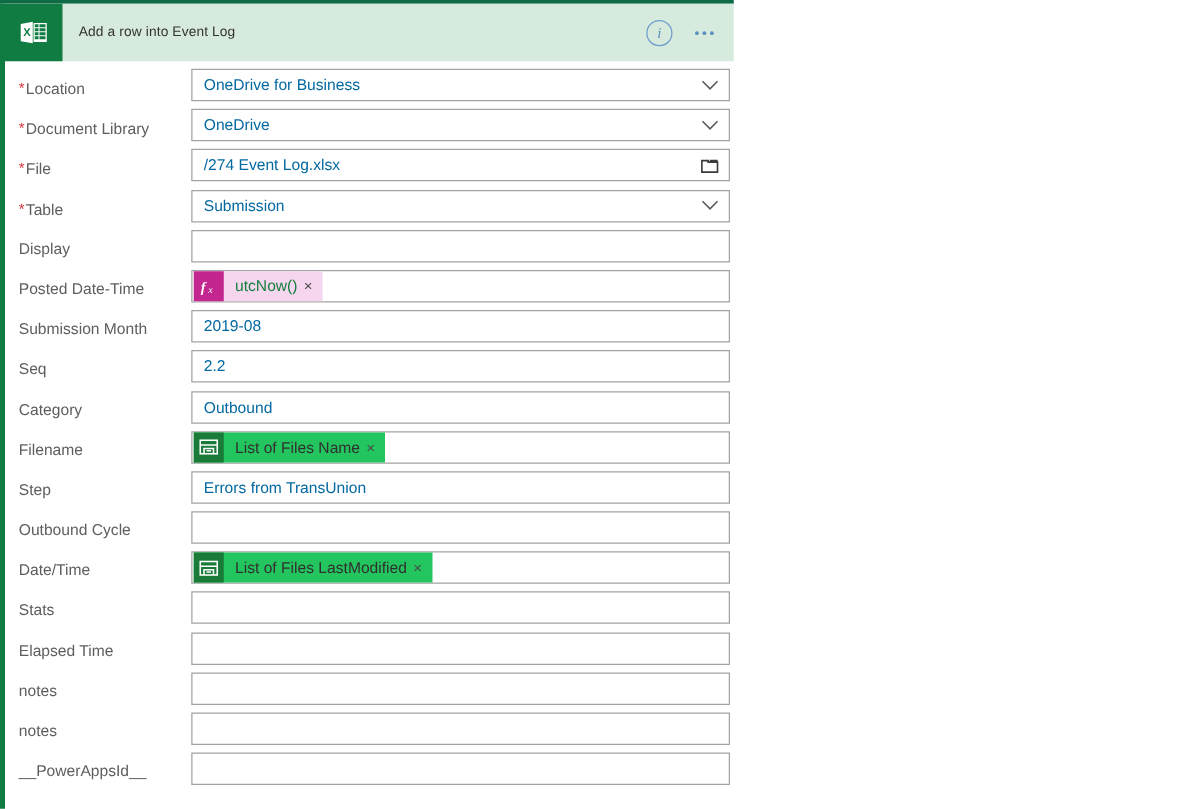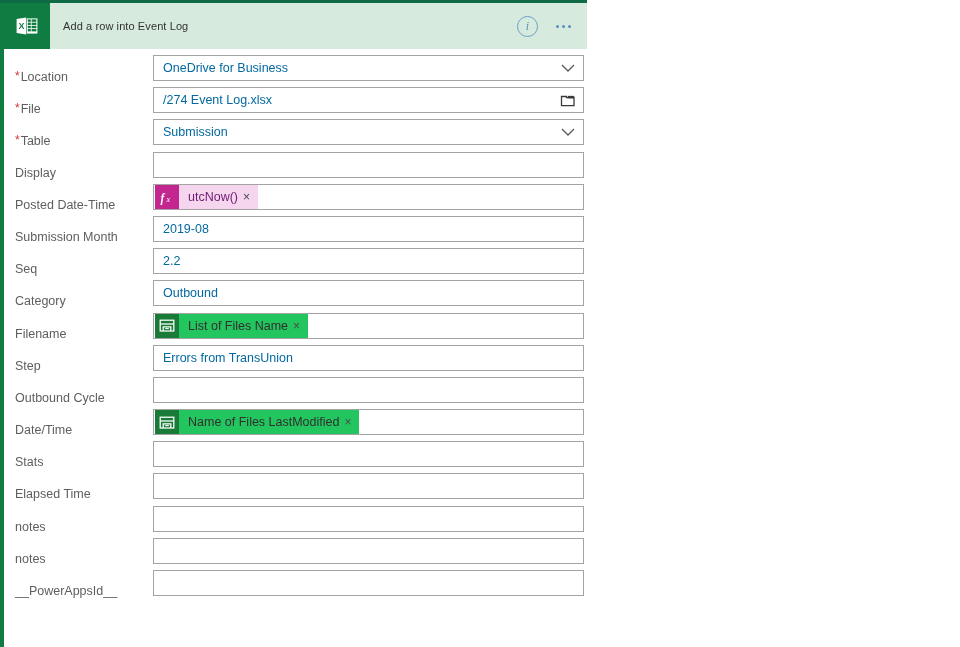--- a/index.html
+++ b/index.html
@@ -119,23 +119,23 @@
     top: 55px;
     width: 583px;
   }
   .row {
     position: relative;
     height: 32.2px;
   }
   .label {
     position: absolute;
     left: 11px;
-    top: 13px;
+    top: 0;
     height: 26px;
-    line-height: 16px;
+    line-height: 31px;
     font-size: 12.5px;
     color: #605e5c;
     white-space: nowrap;
     text-align: center;
   }
   .label .req {
     color: #d13438;
     font-size: 12px;
     margin-right: 1px;
     vertical-align: 1px;
@@ -212,21 +212,21 @@
   .token .tk-close {
     font-size: 12px;
     padding-right: 8px;
     line-height: 24px;
     cursor: pointer;
   }
 
   
   .token.expr .tk-body { background: #f5d6ee; display: flex; align-items: center; height: 24px; }
   .token.expr .tk-icon { background: #c3268f; }
-  .token.expr .tk-text { color: #701a75; }
+  .token.expr .tk-text { color: #15803d; }
   .token.expr .tk-close { color: #4a4a4a; }
 
   
   .token.dyn .tk-body { background: #22c55e; display: flex; align-items: center; height: 24px; }
   .token.dyn .tk-icon { background: #1a7b38; }
   .token.dyn .tk-text { color: #32302f; }
   .token.dyn .tk-close { color: #4a4a4a; }
 </style>
 </head>
 <body>
@@ -271,20 +271,31 @@
         <div class="field">
           <span class="value">OneDrive for Business</span>
           <span class="chevron">
             <svg width="14" height="9" viewBox="0 0 14 9" aria-hidden="true">
               <path d="M1 1 L7 7 L13 1" fill="none" stroke="#5a5a5a" stroke-width="1.3"></path>
             </svg>
           </span>
         </div>
       </div>
       <div class="row">
+        <div class="label"><span class="req">*</span><span>Document Library</span></div>
+        <div class="field">
+          <span class="value">OneDrive</span>
+          <span class="chevron">
+            <svg width="14" height="9" viewBox="0 0 14 9" aria-hidden="true">
+              <path d="M1 1 L7 7 L13 1" fill="none" stroke="#5a5a5a" stroke-width="1.3"></path>
+            </svg>
+          </span>
+        </div>
+      </div>
+      <div class="row">
         <div class="label"><span class="req">*</span><span>File</span></div>
         <div class="field">
           <span class="value">/274 Event Log.xlsx</span>
           <span class="folder-btn">
             <svg width="16" height="14" viewBox="0 0 16 14" aria-hidden="true">
               <path d="M1.5 3.5 h5 v1.2 h7.5 v8 h-12.5 z" fill="none" stroke="#3b3a39" stroke-width="1.3"></path>
               <path d="M8.5 3.5 h5 v1.2 h-5 z" fill="none" stroke="#3b3a39" stroke-width="1.3"></path>
             </svg>
           </span>
         </div>
@@ -378,21 +389,21 @@
           <span class="token dyn">
             <span class="tk-body">
               <span class="tk-icon">
                 <svg width="16" height="15" viewBox="0 0 16 15" aria-hidden="true">
                   <rect x="1.2" y="2.2" width="13.6" height="10.8" fill="none" stroke="#ffffff" stroke-width="1.25"></rect>
                   <path d="M4.2 13 v-4.2 h7.6 v4.2" fill="none" stroke="#ffffff" stroke-width="1.25"></path>
                   <path d="M1.2 6.0 h13.6" fill="none" stroke="#ffffff" stroke-width="1.25"></path>
                   <path d="M6.2 10.6 h3.6" fill="none" stroke="#ffffff" stroke-width="1.1"></path>
                 </svg>
               </span>
-              <span class="tk-text">Name of Files LastModified</span>
+              <span class="tk-text">List of Files LastModified</span>
               <span class="tk-close">×</span>
             </span>
           </span>
         </div>
       </div>
       <div class="row">
         <div class="label"><span>Stats</span></div>
         <div class="field">
           <span class="value"></span>
         </div>

